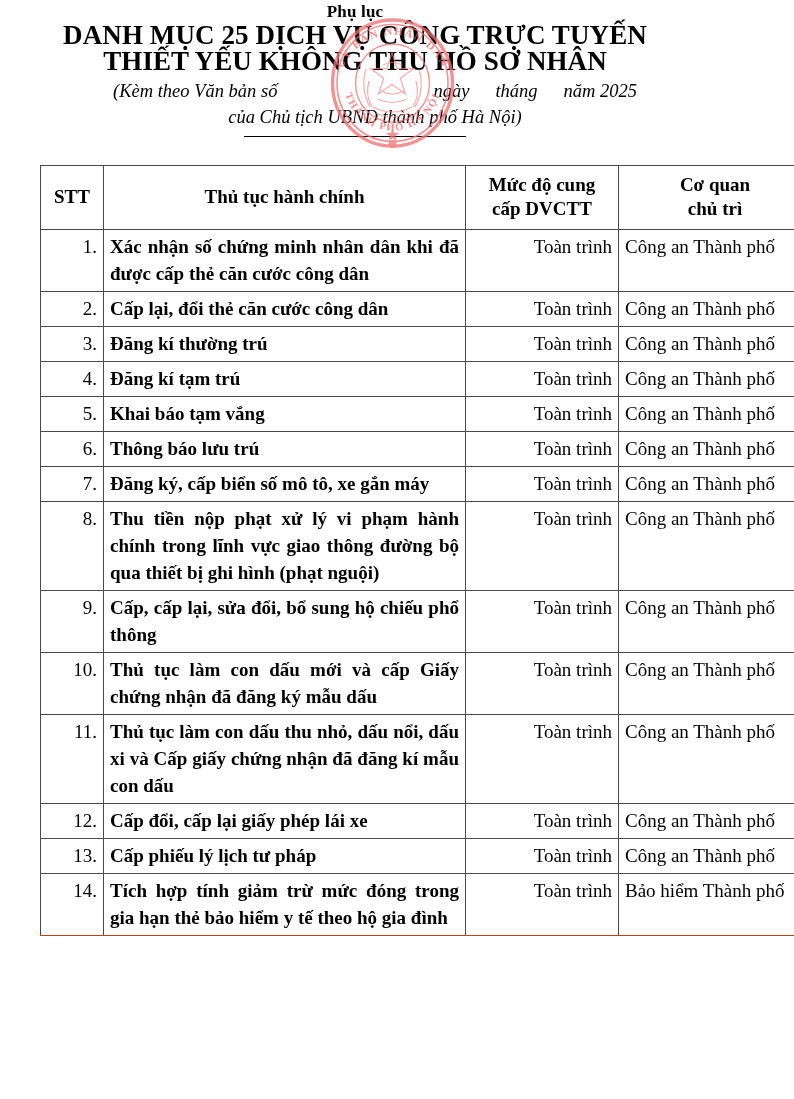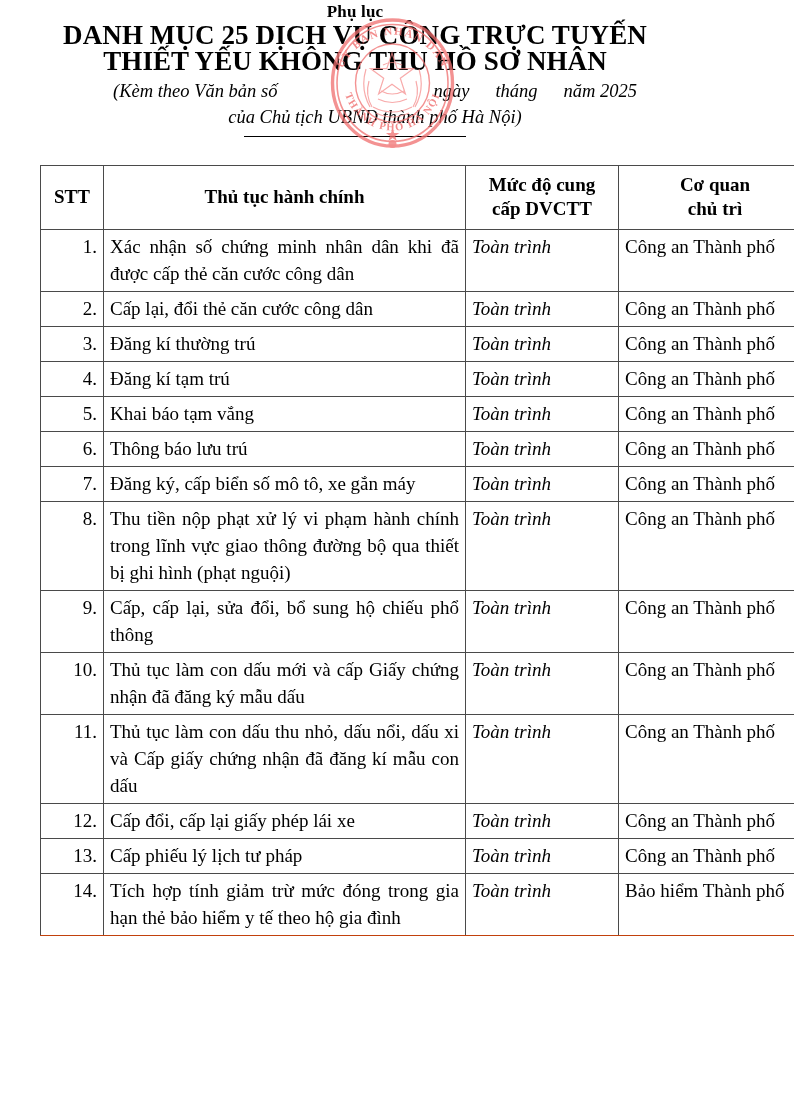--- a/index.html
+++ b/index.html
@@ -113,26 +113,26 @@
     white-space: nowrap;
   }
   td.proc {
     text-align: justify;
     text-align-last: left;
     font-size: 19px;
     line-height: 27px;
     hyphens: none;
     padding-left: 8px;
     padding-right: 7px;
+    font-weight: bold;
   }
   td.lvl {
-    text-align: left;
-    font-size: 19px;
-    line-height: 27px;
-    font-style: italic;
+    text-align: right;
+    font-size: 19px;
+    line-height: 27px;
   }
   td.org {
     font-size: 19px;
     line-height: 27px;
   }
   tr.r-last td { border-bottom: 1px solid #c2410c; }
 </style>
 </head>
 <body>
 

